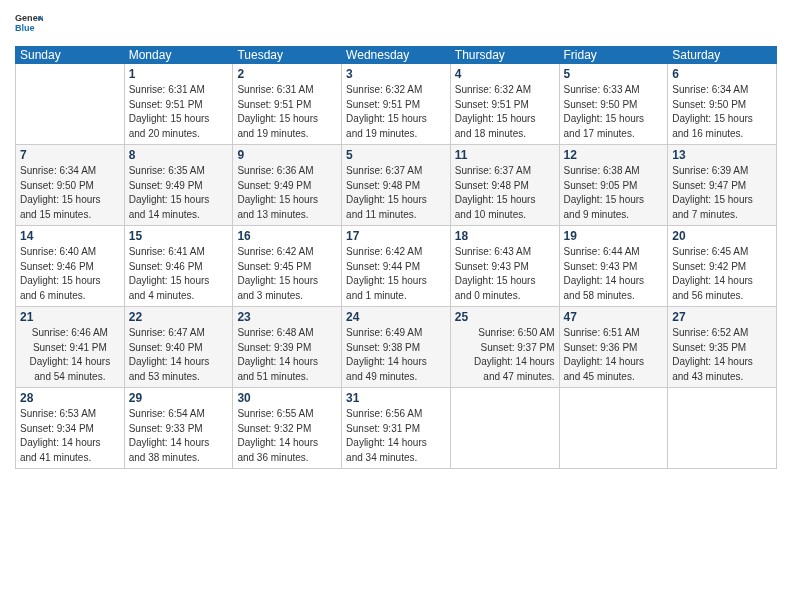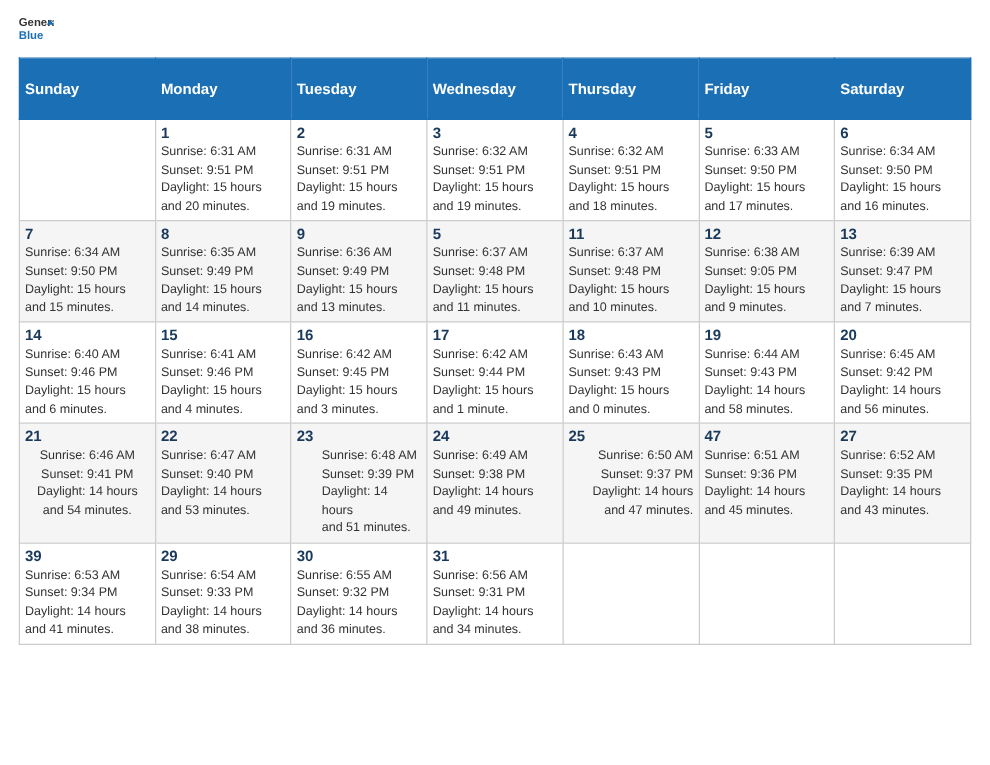--- a/index.html
+++ b/index.html
@@ -45,24 +45,24 @@
     .calendar {
       width: 100%;
       border-collapse: collapse;
       font-size: 10.5px;
     }
     .calendar thead tr {
       background-color: #1a6fb5;
       color: white;
     }
     .calendar thead th {
-      padding: 17px 4px;
+      padding: 1px 4px;
       text-align: left;
       font-size: 12px;
-      font-weight: bold;
+      font-weight: normal;
       border: 1px solid #1a6fb5;
     }
     .calendar tbody td {
       border: 1px solid #ccc;
       padding: 3px 4px;
       vertical-align: top;
       width: calc(100% / 7);
       height: 80px;
       font-size: 10px;
       color: #333;
@@ -275,21 +275,21 @@
           </td>
           <td>
             <span class="day-number">22</span>
             <div class="day-info" style="white-space: pre-line;">Sunrise: 6:47 AM
 Sunset: 9:40 PM
 Daylight: 14 hours
 and 53 minutes.</div>
           </td>
           <td>
             <span class="day-number">23</span>
-            <div class="day-info" style="white-space: pre-line; margin-left: 20px;">Sunrise: 6:48 AM
+            <div class="day-info" style="white-space: pre-line;">Sunrise: 6:48 AM
 Sunset: 9:39 PM
 Daylight: 14 hours
 and 51 minutes.</div>
           </td>
           <td>
             <span class="day-number">24</span>
             <div class="day-info" style="white-space: pre-line;">Sunrise: 6:49 AM
 Sunset: 9:38 PM
 Daylight: 14 hours
 and 49 minutes.</div>
@@ -311,21 +311,21 @@
           <td>
             <span class="day-number">27</span>
             <div class="day-info" style="white-space: pre-line;">Sunrise: 6:52 AM
 Sunset: 9:35 PM
 Daylight: 14 hours
 and 43 minutes.</div>
           </td>
         </tr>
         <tr>
           <td>
-            <span class="day-number">39</span>
+            <span class="day-number">28</span>
             <div class="day-info" style="white-space: pre-line;">Sunrise: 6:53 AM
 Sunset: 9:34 PM
 Daylight: 14 hours
 and 41 minutes.</div>
           </td>
           <td>
             <span class="day-number">29</span>
             <div class="day-info" style="white-space: pre-line;">Sunrise: 6:54 AM
 Sunset: 9:33 PM
 Daylight: 14 hours

